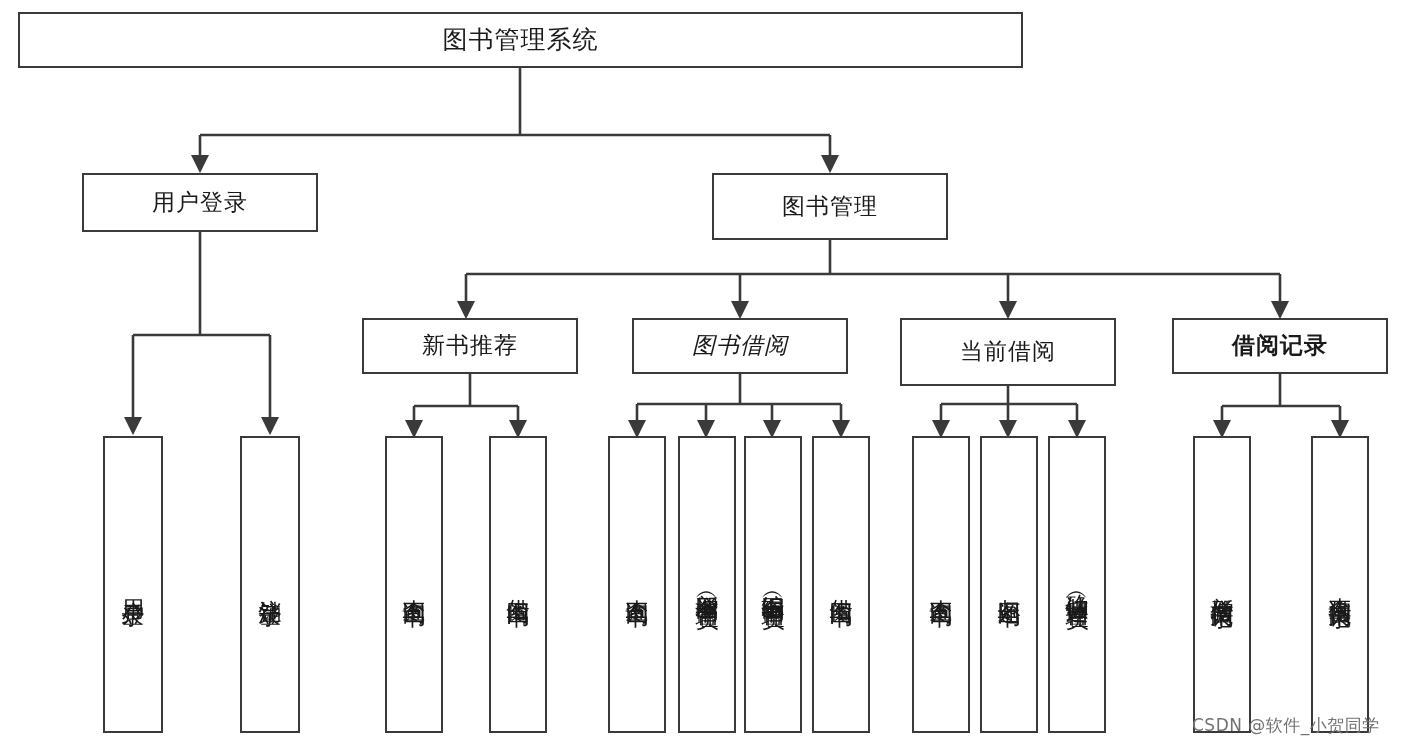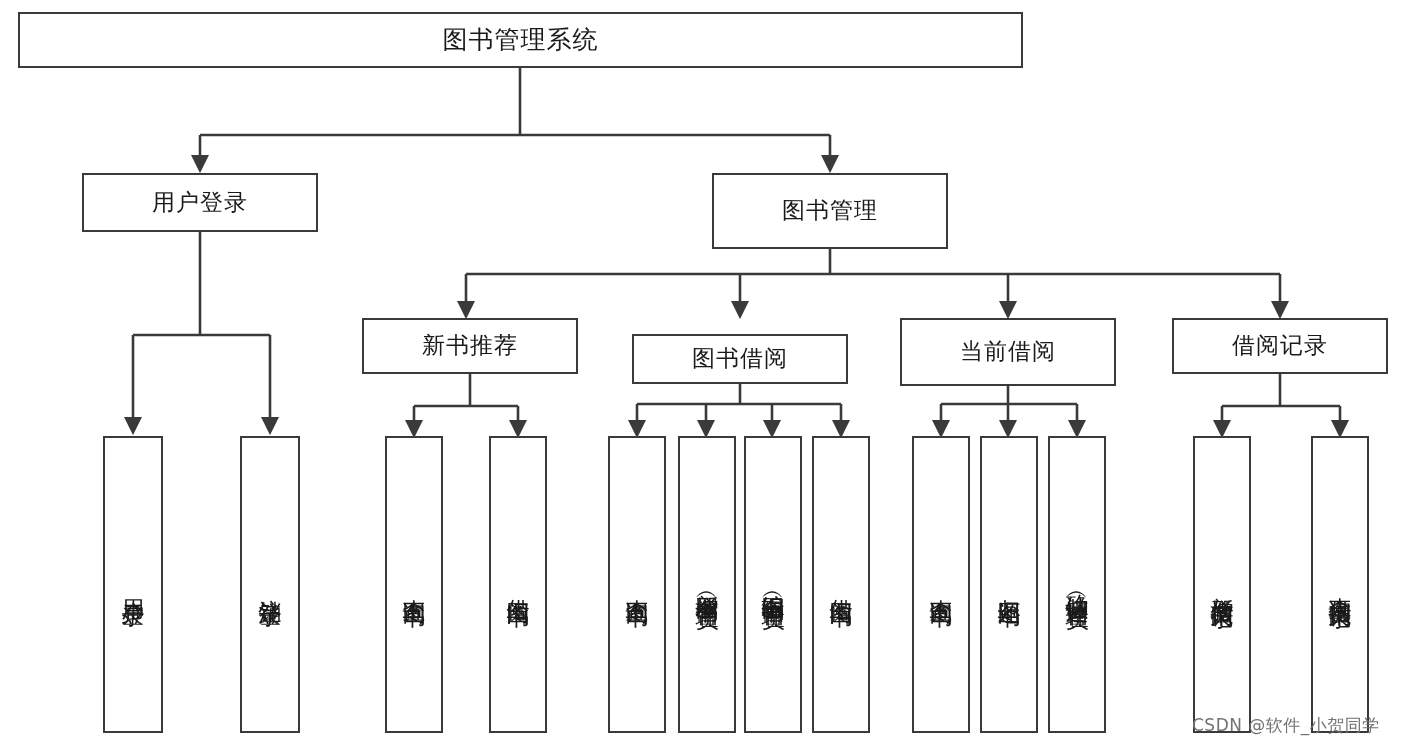--- a/index.html
+++ b/index.html
@@ -120,34 +120,34 @@
     </g>
   </svg>
 
   <div class="node horizontal lvl-root" style="left:18px; top:12px; width:1005px; height:56px;">
     <span class="label">图书管理系统</span>
   </div>
 
   <div class="node horizontal lvl-1" style="left:82px; top:173px; width:236px; height:59px;">
     <span class="label">用户登录</span>
   </div>
-  <div class="node horizontal lvl-1" style="left:712px; top:173px; width:236px; height:76px;">
+  <div class="node horizontal lvl-1" style="left:712px; top:173px; width:236px; height:67px;">
     <span class="label">图书管理</span>
   </div>
 
   <div class="node horizontal lvl-2" style="left:362px; top:318px; width:216px; height:56px;">
     <span class="label">新书推荐</span>
   </div>
-  <div class="node horizontal lvl-2" style="left:632px; top:334px; width:216px; height:50px;">
+  <div class="node horizontal lvl-2" style="left:632px; top:318px; width:216px; height:56px;font-style:italic;">
     <span class="label">图书借阅</span>
   </div>
   <div class="node horizontal lvl-2" style="left:900px; top:318px; width:216px; height:68px;">
     <span class="label">当前借阅</span>
   </div>
-  <div class="node horizontal lvl-2" style="left:1172px; top:318px; width:216px; height:56px;">
+  <div class="node horizontal lvl-2" style="left:1172px; top:318px; width:216px; height:56px;font-weight:bold;">
     <span class="label">借阅记录</span>
   </div>
 
   <div class="node vertical lvl-leaf" style="left:103px; top:436px; width:60px; height:297px;">
     <span class="label">用户登录</span>
   </div>
   <div class="node vertical lvl-leaf" style="left:240px; top:436px; width:60px; height:297px;">
     <span class="label">注销登录</span>
   </div>
 

